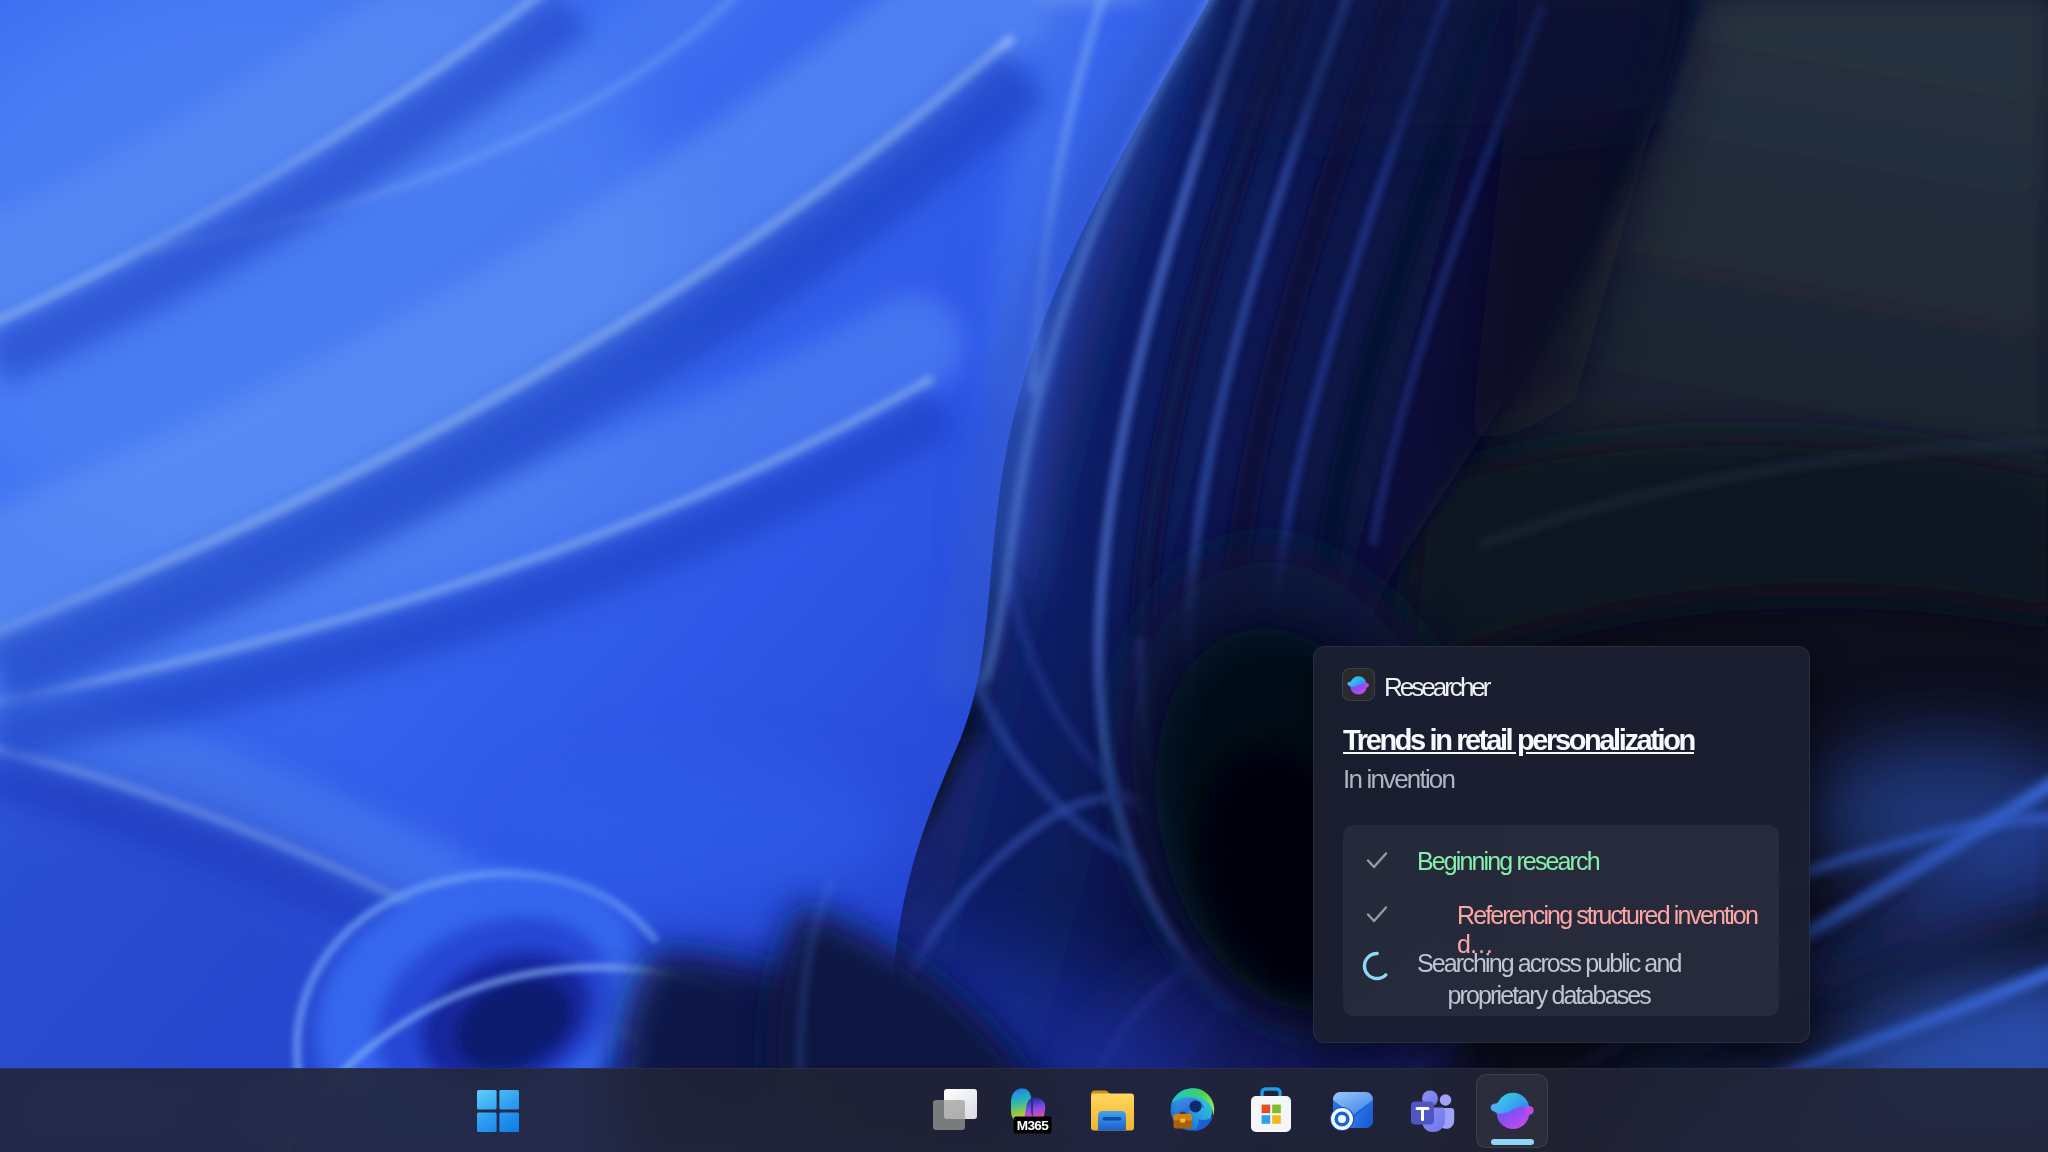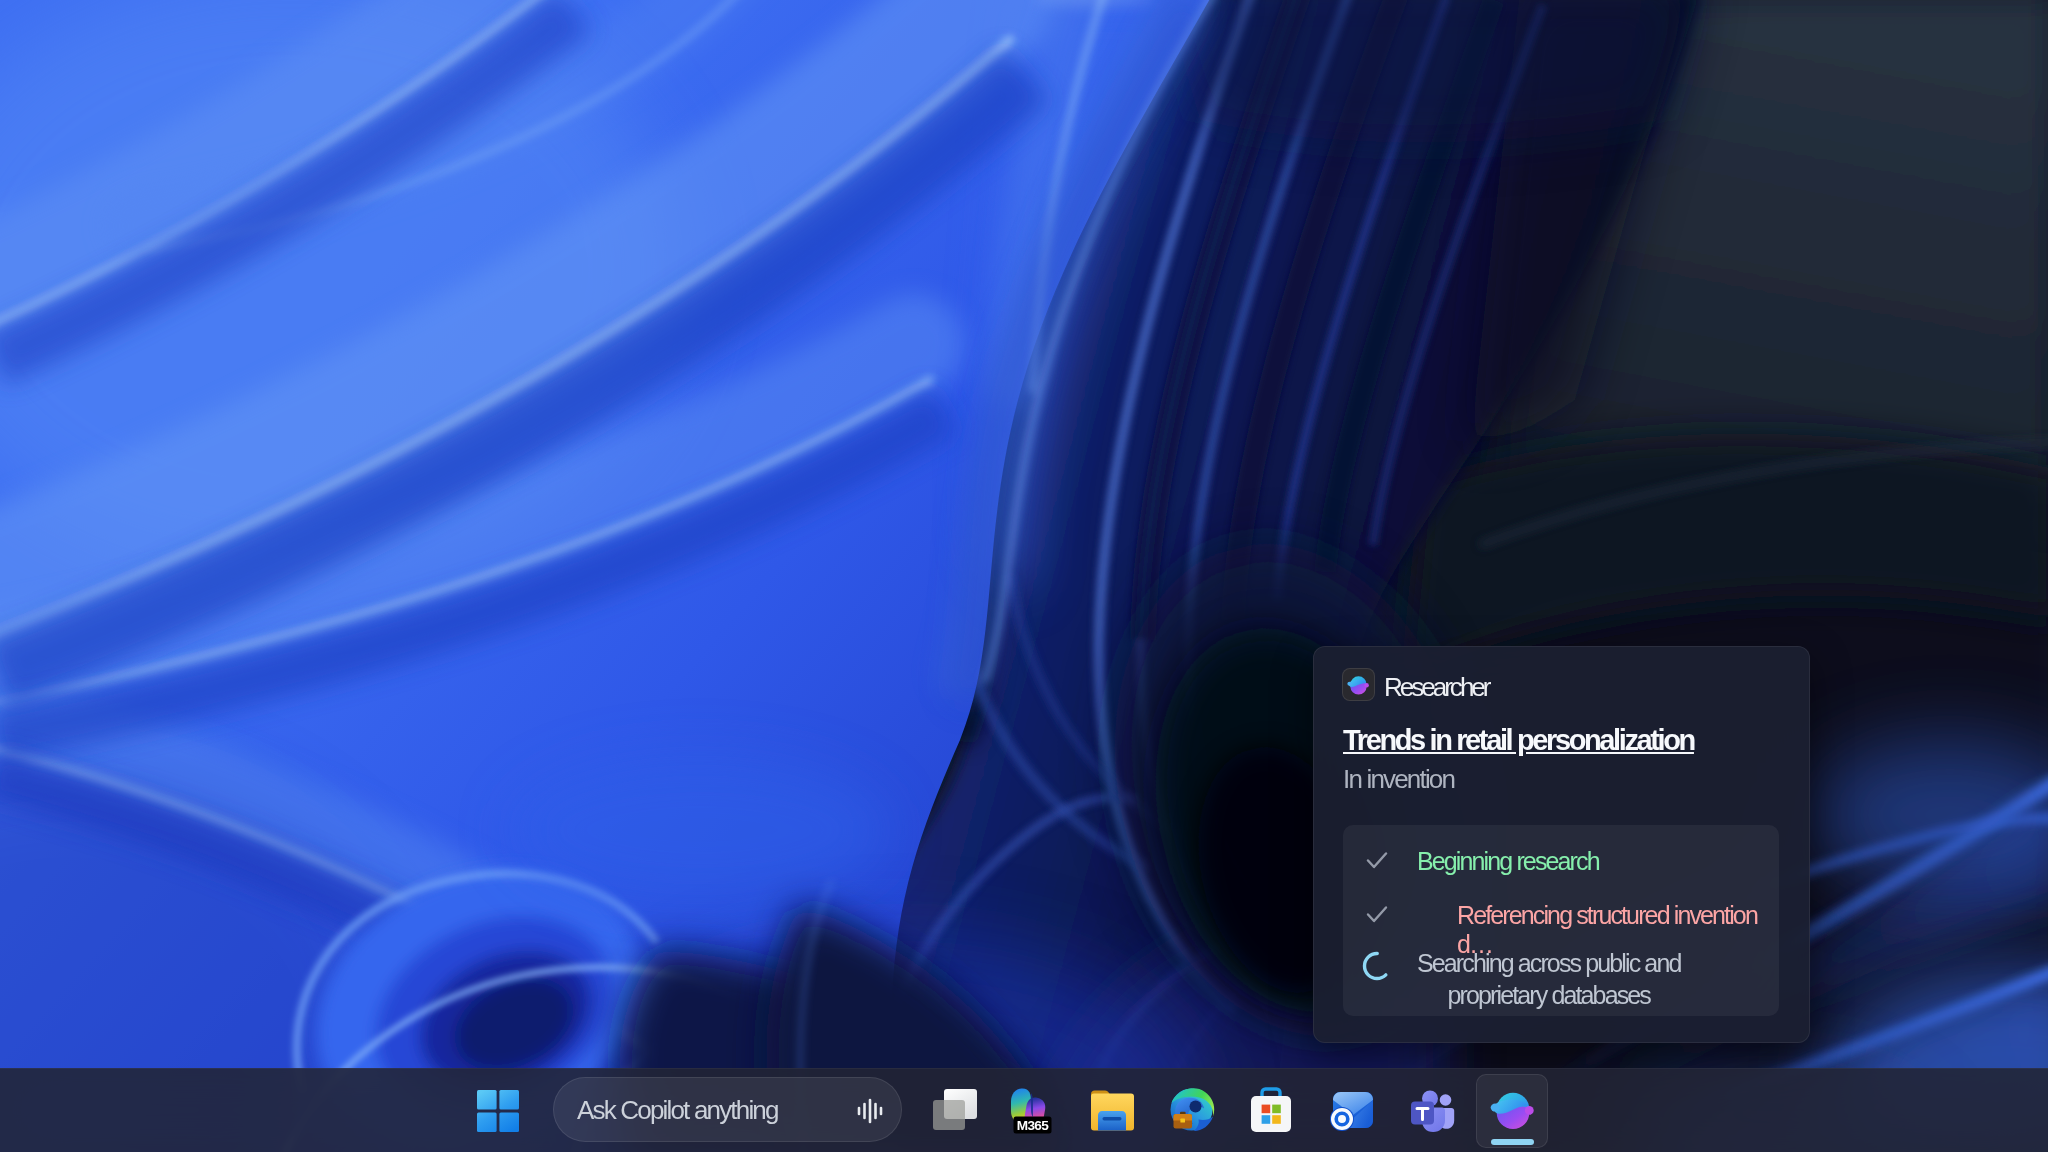--- a/index.html
+++ b/index.html
@@ -238,32 +238,20 @@
             <stop offset="0.5" stop-color="#2f9ef0"></stop>
             <stop offset="1" stop-color="#127fe8"></stop>
           </linearGradient>
         </defs>
     <rect x="0" y="0" width="19.6" height="19.6" rx="1.5" fill="url(#wing)"></rect>
     <rect x="22.4" y="0" width="19.6" height="19.6" rx="1.5" fill="url(#wing)"></rect>
     <rect x="0" y="22.4" width="19.6" height="19.6" rx="1.5" fill="url(#wing)"></rect>
     <rect x="22.4" y="22.4" width="19.6" height="19.6" rx="1.5" fill="url(#wing)"></rect>
   </svg>
 
-  <div class="abs" style="left:553px;top:8px;width:349px;height:65px;border-radius:33px;background:rgba(255,255,255,0.075);border:1px solid rgba(255,255,255,0.09);box-sizing:border-box;">
-    <div class="abs" style="left:23px;top:17px;font-size:26px;letter-spacing:-0.07em;color:#ccd1da;">Ask Copilot anything</div>
-    <svg class="abs" style="left:300px;top:17px;" width="32" height="32" viewBox="0 0 32 32">
-      <g stroke="#e8ebef" stroke-width="2.6" stroke-linecap="round">
-        <line x1="5" y1="13" x2="5" y2="19"></line>
-            <line x1="10.5" y1="9" x2="10.5" y2="23"></line>
-            <line x1="16" y1="5" x2="16" y2="27"></line>
-            <line x1="21.5" y1="9" x2="21.5" y2="23"></line>
-            <line x1="27" y1="13" x2="27" y2="19"></line>
-      </g>
-    </svg>
-  </div>
 
   <svg class="abs" style="left:932px;top:19px;" width="46" height="46" viewBox="0 0 46 46">
     <defs>
           <linearGradient id="tvf" x1="0" y1="0" x2="0.6" y2="1">
             <stop offset="0" stop-color="#ffffff"></stop>
             <stop offset="1" stop-color="#dddfe2"></stop>
           </linearGradient>
         </defs>
     <rect x="12" y="1" width="33" height="30" rx="3" fill="url(#tvf)"></rect>
     <rect x="1" y="12" width="32" height="30" rx="3" fill="#9d9e9a" fill-opacity="0.72"></rect>

